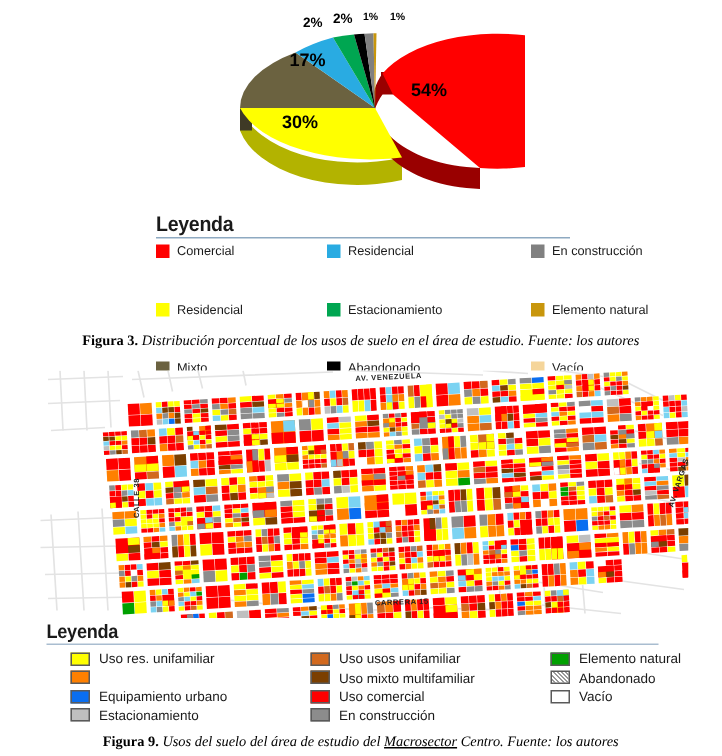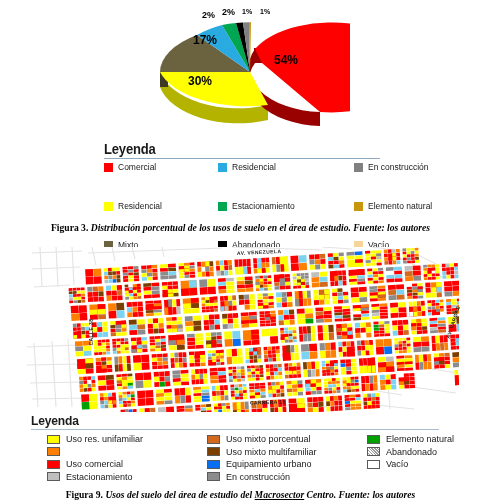--- a/index.html
+++ b/index.html
@@ -98,21 +98,20 @@
     font-size: 9.6px;
     color: #000;
     white-space: nowrap;
   }
   .caption .cap-num {
     font-weight: bold;
     font-style: normal;
   }
   .caption .cap-text {
     font-style: italic;
-    font-weight: bold;
   }
   .caption .underlined { text-decoration: underline; }
   #caption-fig3 { top: 222px; }
   #caption-fig4 { top: 489px; }
 
   
   #map-figure {
     position: absolute;
     left: 22px; top: 247px;
     width: 437px; height: 238px;
@@ -2493,46 +2492,46 @@
     <div class="legend-title">Leyenda</div>
     <div class="legend-rule"></div>
     <div class="map-legend-grid">
 
       <div class="legend-item">
         <span class="swatch" style="background:#ffff00"></span>
         <span>Uso res. unifamiliar</span>
       </div>
       <div class="legend-item">
         <span class="swatch" style="background:#d2691e"></span>
-        <span>Uso mixto porcentual</span>
+        <span>Uso usos unifamiliar</span>
       </div>
       <div class="legend-item">
         <span class="swatch" style="background:#00a000"></span>
         <span>Elemento natural</span>
       </div>
 
       <div class="legend-item">
         <span class="swatch" style="background:#ff8000"></span>
       </div>
       <div class="legend-item">
         <span class="swatch" style="background:#7b3f00"></span>
         <span>Uso mixto multifamiliar</span>
       </div>
       <div class="legend-item">
         <span class="swatch swatch-hatch"></span>
         <span>Abandonado</span>
       </div>
 
       <div class="legend-item">
+        <span class="swatch" style="background:#0a6ef0"></span>
+        <span>Equipamiento urbano</span>
+      </div>
+      <div class="legend-item">
         <span class="swatch" style="background:#ff0000"></span>
         <span>Uso comercial</span>
-      </div>
-      <div class="legend-item">
-        <span class="swatch" style="background:#0a6ef0"></span>
-        <span>Equipamiento urbano</span>
       </div>
       <div class="legend-item">
         <span class="swatch" style="background:#ffffff"></span>
         <span>Vacío</span>
       </div>
 
       <div class="legend-item">
         <span class="swatch" style="background:#bfbfbf"></span>
         <span>Estacionamiento</span>
       </div>

